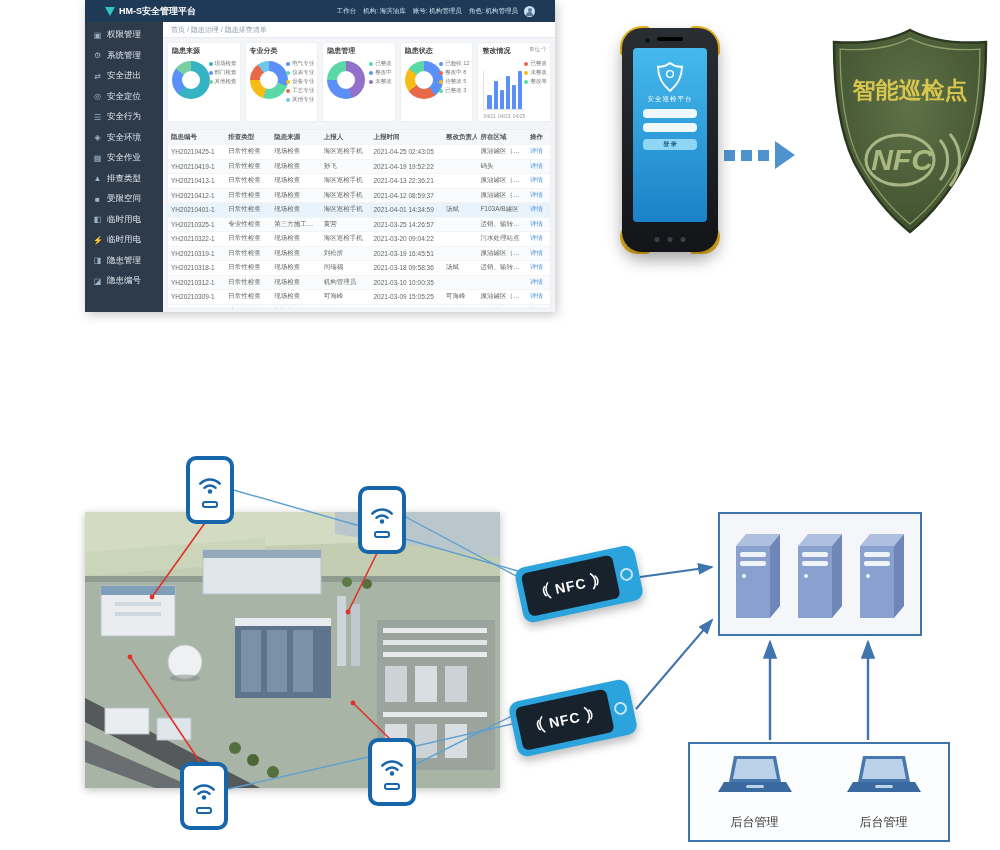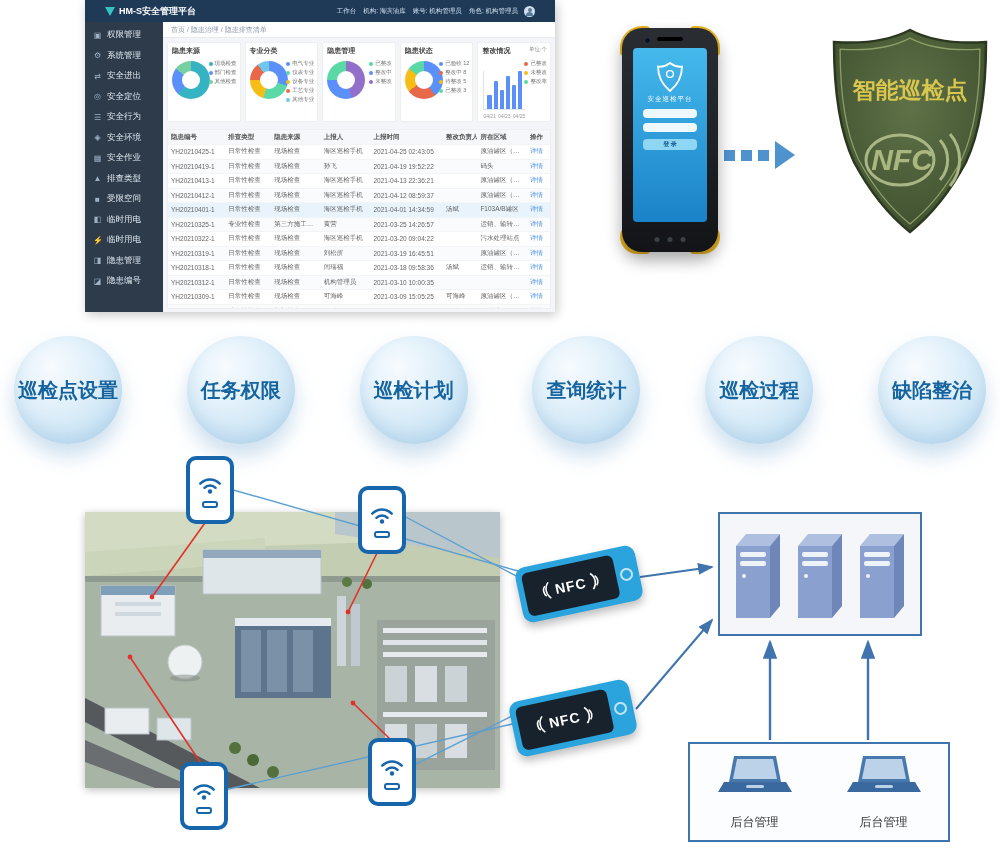--- a/index.html
+++ b/index.html
@@ -544,46 +544,20 @@
       <text x="84" y="74" text-anchor="middle" font-size="23" font-weight="bold" fill="#d9c64f">智能巡检点</text>
       <g>
         <ellipse cx="74" cy="136" rx="34" ry="25" fill="none" stroke="#a9b685" stroke-width="3"></ellipse>
         <text x="76" y="146" text-anchor="middle" font-size="30" font-weight="bold" font-style="italic" fill="#aab77f">NFC</text>
         <path d="M114 116 a30 30 0 0 1 0 40" fill="none" stroke="#a9b685" stroke-width="3"></path>
         <path d="M124 110 a40 40 0 0 1 0 52" fill="none" stroke="#a9b685" stroke-width="3"></path>
       </g>
     </svg>
   </div>
 
-  <div class="process-row">
-
-      <div class="p-circle">
-        <span>巡检点设置</span>
-      </div>
-
-      <div class="p-circle">
-        <span>任务权限</span>
-      </div>
-
-      <div class="p-circle">
-        <span>巡检计划</span>
-      </div>
-
-      <div class="p-circle">
-        <span>查询统计</span>
-      </div>
-
-      <div class="p-circle">
-        <span>巡检过程</span>
-      </div>
-
-      <div class="p-circle">
-        <span>缺陷整治</span>
-      </div>
-    </div>
 
   <svg class="plant" viewBox="0 0 415 276" preserveAspectRatio="none">
     <rect x="0" y="0" width="415" height="276" fill="#a8b5a6"></rect>
     <rect x="0" y="0" width="415" height="64" fill="#c3cdb2"></rect>
     <polygon points="0,0 415,0 415,26 0,40" fill="#d3dcc2"></polygon>
     <polygon points="250,0 415,0 415,46 250,22" fill="#b9c6cc"></polygon>
     <polygon points="0,40 180,26 180,50 0,64" fill="#cbd5ba"></polygon>
 
     <polygon points="0,210 130,276 175,276 0,186" fill="#55595c"></polygon>
     <polygon points="0,250 70,276 110,276 0,228" fill="#6a6e71"></polygon>

